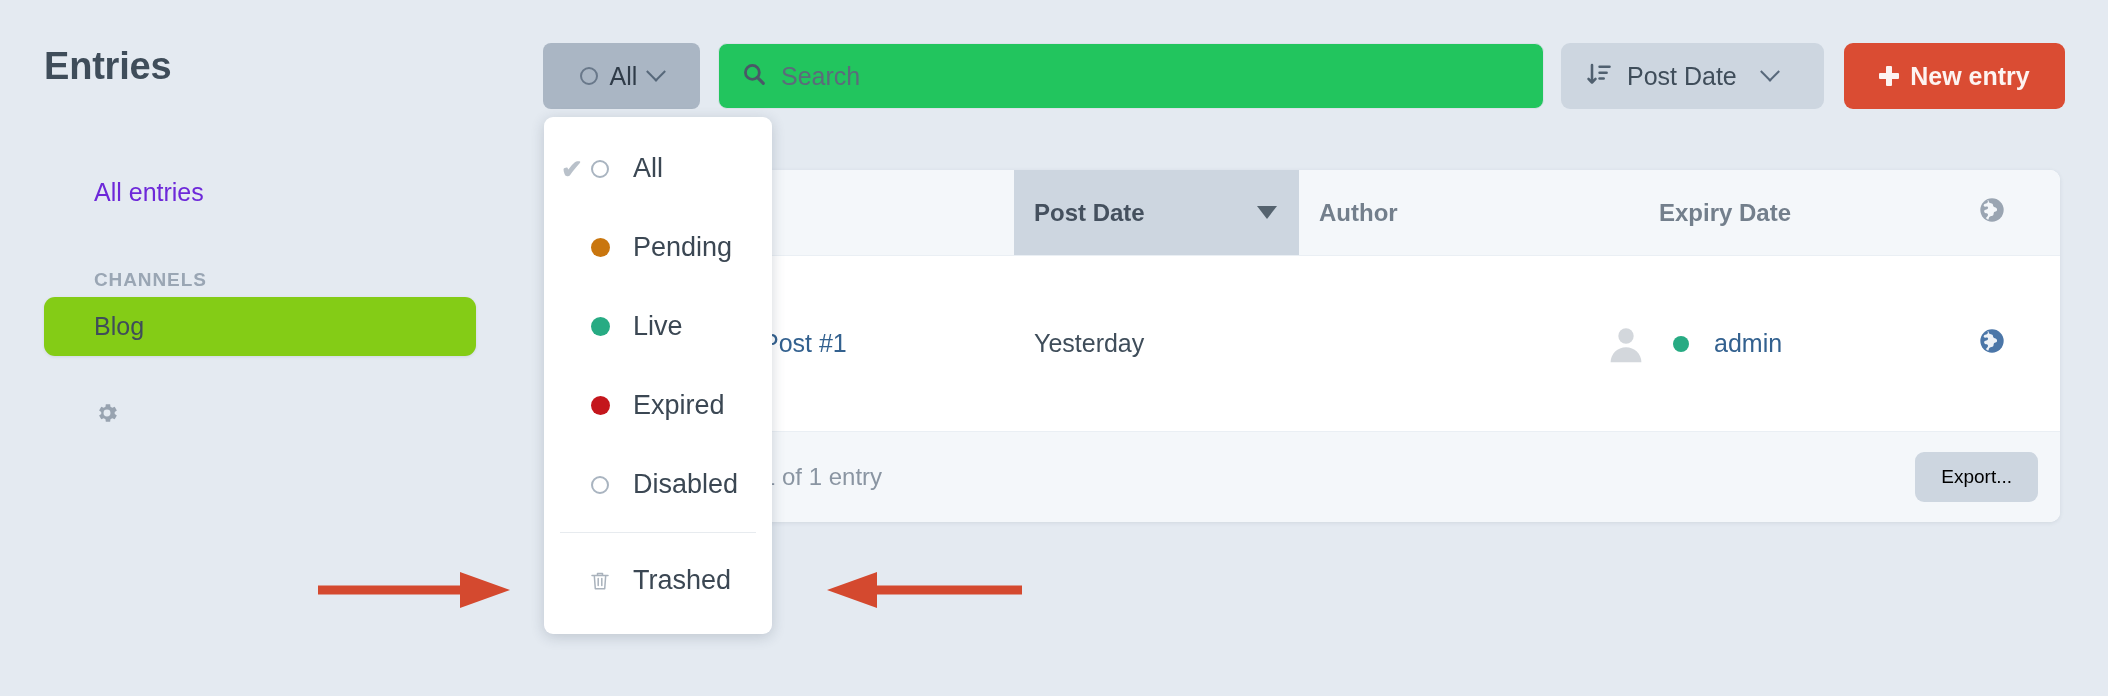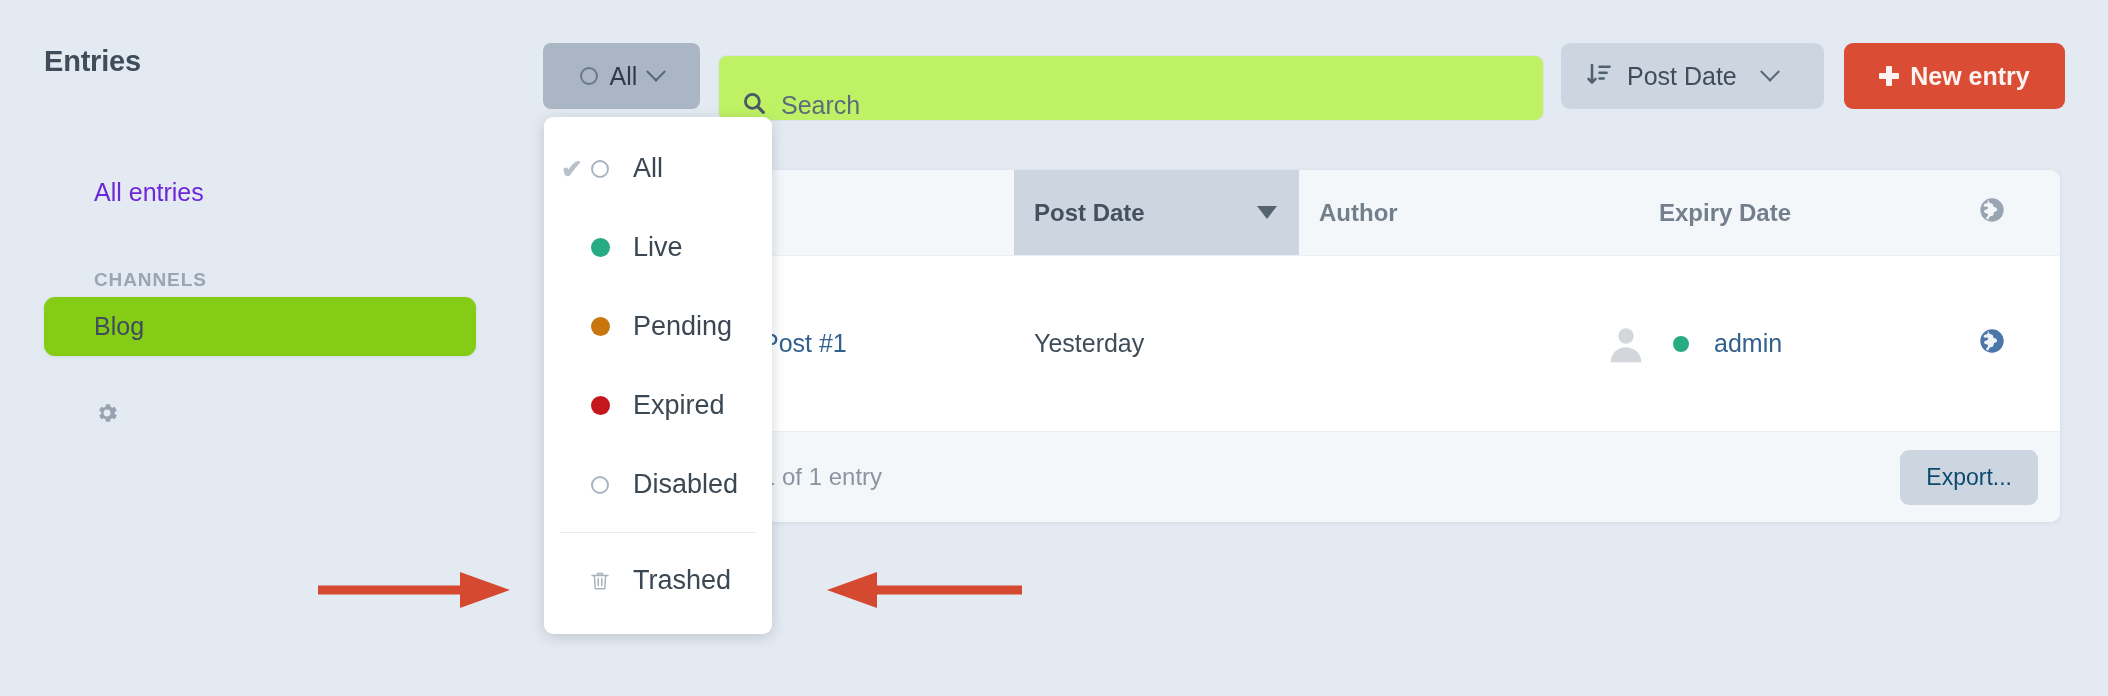--- a/index.html
+++ b/index.html
@@ -14,21 +14,21 @@
     color: #3f4d5a;
     -webkit-font-smoothing: antialiased;
     position: relative;
   }
 
   
   #page-title {
     position: absolute;
     left: 44px;
     top: 45px;
-    font-size: 29px;
+    font-size: 38px;
     font-weight: bold;
     color: #3f4d5a;
     letter-spacing: -0.2px;
   }
 
   
   #toolbar {
     position: absolute;
     left: 543px;
     top: 43px;
@@ -63,27 +63,27 @@
   .chev {
     display: inline-block;
     width: 14px; height: 14px;
     border-right: 2.6px solid #57687a;
     border-bottom: 2.6px solid #57687a;
     transform: rotate(45deg) translate(-3px,-3px);
   }
 
   .search-wrap {
     position: absolute;
-    left: 175px; top: 12px;
+    left: 175px; top: 0;
     width: 826px; height: 66px;
-    background: #bef264;
+    background: #22c55e;
     border: 1px solid #dbe2ea;
     border-radius: 9px;
     display: flex;
-    align-items: flex-end;
+    align-items: center;
     padding-left: 22px;
     gap: 14px;
   }
   .search-wrap svg { flex: none; }
   .search-input {
     border: none;
     outline: none;
     background: transparent;
     font-family: "Liberation Sans", sans-serif;
     font-size: 25px;
@@ -255,22 +255,22 @@
     border-top: 1px solid #eaeff4;
     padding: 0 22px 0 20px;
   }
   .count-text { font-size: 24px; color: #8a95a2; }
   .export-btn {
     margin-left: auto;
     background: #cdd6e0;
     border: none;
     border-radius: 9px;
     padding: 14px 26px;
-    font-size: 23px;
-    color: #0c4a6e;
+    font-size: 19px;
+    color: #000000;
     cursor: pointer;
     font-family: "Liberation Sans", sans-serif;
   }
 
   
   #status-menu {
     position: absolute;
     left: 544px;
     top: 117px;
     width: 228px;
@@ -447,30 +447,30 @@
   <div class="menu-item">
     <span class="check">✔</span>
     <span class="menu-marker">
       <span class="menu-ring"></span>
     </span>
     <span class="menu-label">All</span>
   </div>
 
   <div class="menu-item">
     <span class="menu-marker">
-      <span class="menu-dot" style="background:#27ab83"></span>
-    </span>
-    <span class="menu-label">Live</span>
+      <span class="menu-dot" style="background:#c9760e"></span>
+    </span>
+    <span class="menu-label">Pending</span>
   </div>
 
   <div class="menu-item">
     <span class="menu-marker">
-      <span class="menu-dot" style="background:#c9760e"></span>
-    </span>
-    <span class="menu-label">Pending</span>
+      <span class="menu-dot" style="background:#27ab83"></span>
+    </span>
+    <span class="menu-label">Live</span>
   </div>
 
   <div class="menu-item">
     <span class="menu-marker">
       <span class="menu-dot" style="background:#c4161c"></span>
     </span>
     <span class="menu-label">Expired</span>
   </div>
 
   <div class="menu-item">

